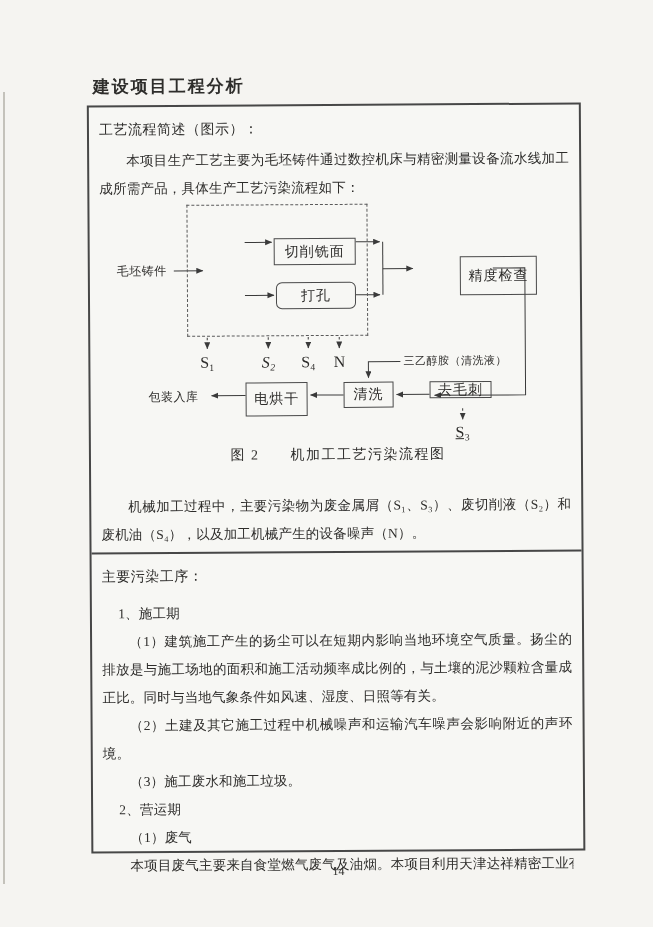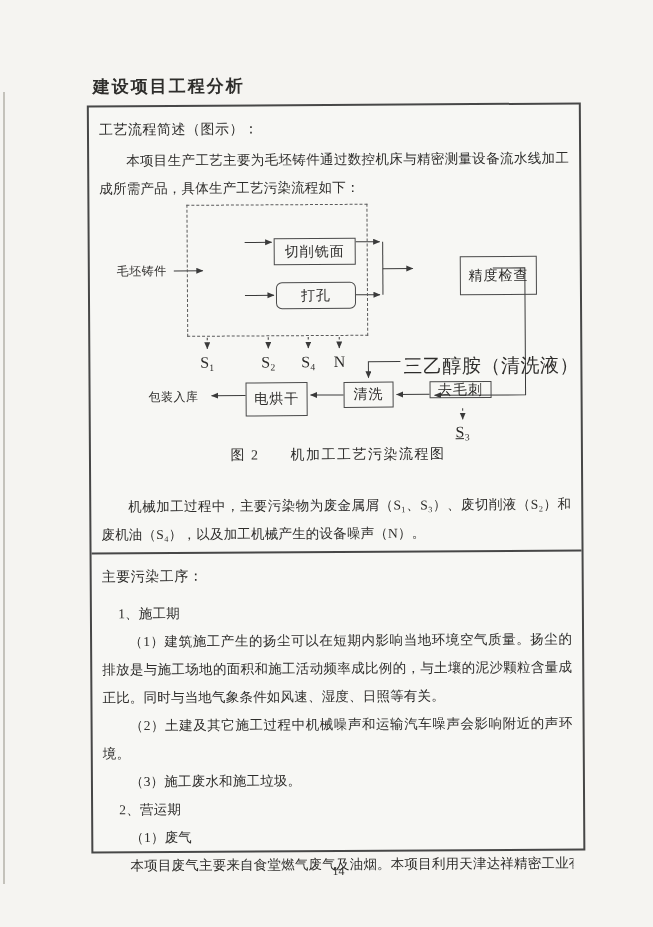--- a/index.html
+++ b/index.html
@@ -45,21 +45,21 @@
   }
   .dashed-zone{
     position:absolute;border:1px dashed #5a5a5a;background:transparent;
     box-sizing:border-box;
   }
   .vert-text{
     width:15px;line-height:19px;word-break:break-all;
     text-align:center;letter-spacing:0;
   }
   .flabel{position:absolute;font-size:12px;letter-spacing:.5px;white-space:nowrap;}
-  .flabel.small{font-size:19px;}
+  .flabel.small{font-size:11px;}
   .emission{
     position:absolute;font-size:16px;width:30px;text-align:center;
     transform:translateX(-50%);
   }
   .fig-caption{
     position:absolute;left:0;top:242px;width:100%;text-align:center;
     font-size:14px;letter-spacing:1.5px;
   }
   
   .sec2 .sec-heading{margin-bottom:14px;}
@@ -132,21 +132,21 @@
 
         <div class="fbox" style="left:329px;top:178px;width:62px;height:17px;">去毛刺</div>
         <div class="fbox" style="left:243px;top:178px;width:50px;height:26px;">清洗</div>
         <div class="fbox" style="left:145px;top:178px;width:62px;height:34px;">电烘干</div>
 
         <div class="flabel" style="left:48px;top:184px;">包装入库</div>
 
         <div class="flabel small" style="left:303px;top:150px;">三乙醇胺（清洗液）</div>
 
         <div class="emission" style="left:107px;top:149px;">S₁</div>
-        <div class="emission" style="left:168px;top:149px;">S₂</div>
+        <div class="emission" style="left:168px;top:149px;font-style:italic;">S₂</div>
         <div class="emission" style="left:208px;top:149px;">S₄</div>
         <div class="emission" style="left:239px;top:149px;">N</div>
         <div class="emission" style="left:362px;top:220px;text-decoration:underline;">S₃</div>
 
         <div class="fig-caption">图 2　　机加工工艺污染流程图</div>
       </div>
 
       <p class="para" style="margin-top:16px;">机械加工过程中，主要污染物为废金属屑（S₁、S₃）、废切削液（S₂）和废机油（S₄），以及加工机械产生的设备噪声（N）。</p>
     </div>
 

